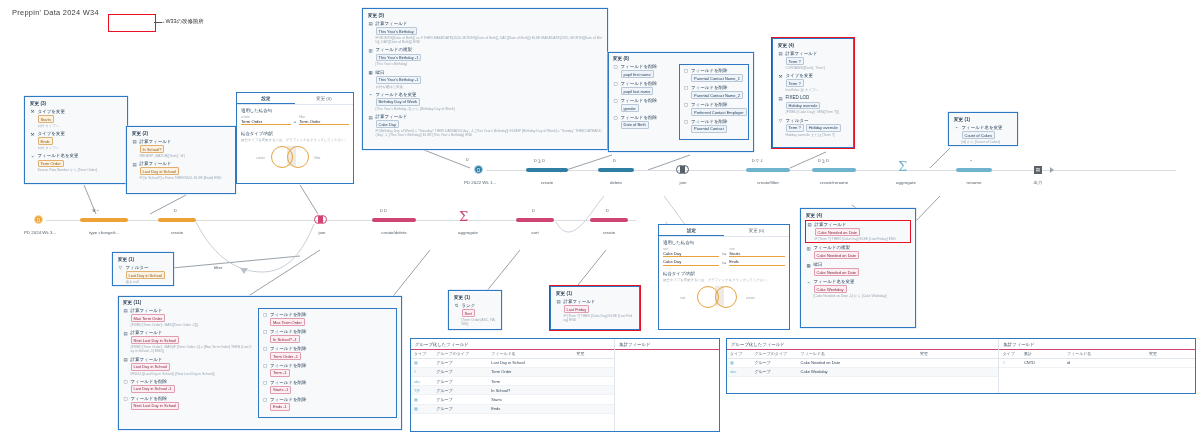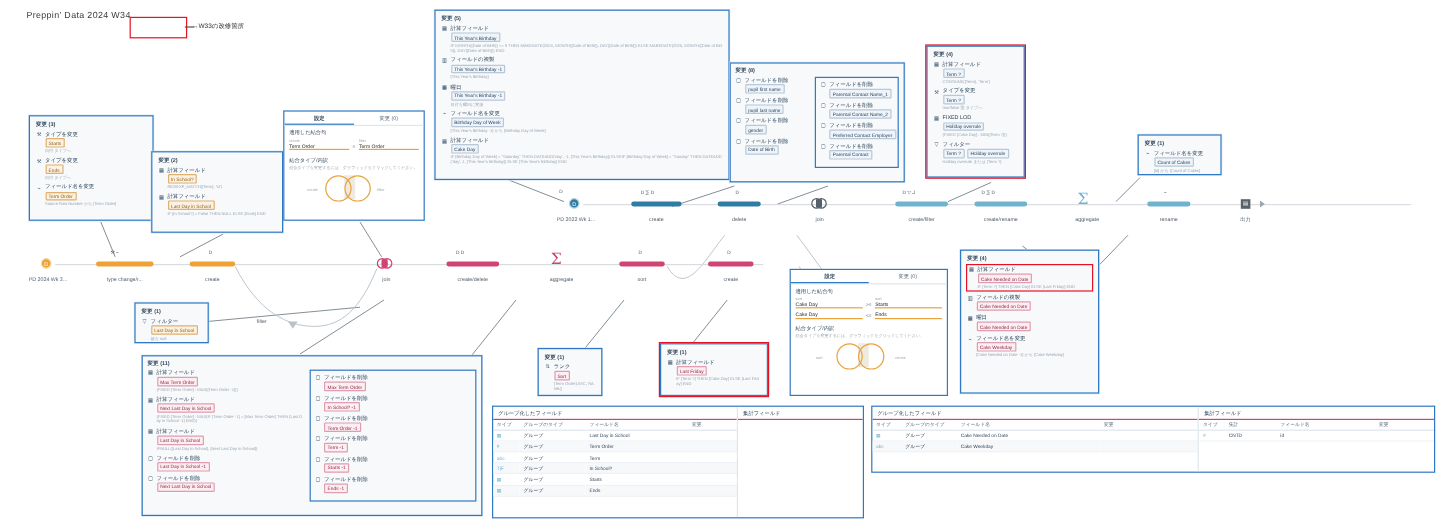--- a/index.html
+++ b/index.html
@@ -8,21 +8,21 @@
     background:#ffffff;
     font-family:"Liberation Sans","DejaVu Sans",sans-serif;
     font-size:4.2px;
     color:#2b2b2b;
     position:relative;
     overflow:hidden;
   }
   .abs{position:absolute;}
 
   
-  #title{left:22px;top:8px;font-size:7.4px;color:#3b3b3b;letter-spacing:.3px;white-space:nowrap;text-align:right;}
+  #title{left:12px;top:8px;font-size:7.4px;color:#3b3b3b;letter-spacing:.3px;white-space:nowrap;text-align:right;}
   #anno-box{left:108px;top:14px;width:46px;height:16px;border:1.6px solid #e81123;background:#fff;}
   #anno-line{left:154px;top:22px;width:8px;height:0;border-top:.8px solid #555;}
   #anno-text{left:160px;top:18px;font-size:5.4px;color:#333;white-space:nowrap;}
 
   
   .panel{
     background:#f7f9fb;
     border:1.5px solid #2f78c4;
     box-shadow:0 0 0 .5px #cfe0f1;
     box-sizing:border-box;

